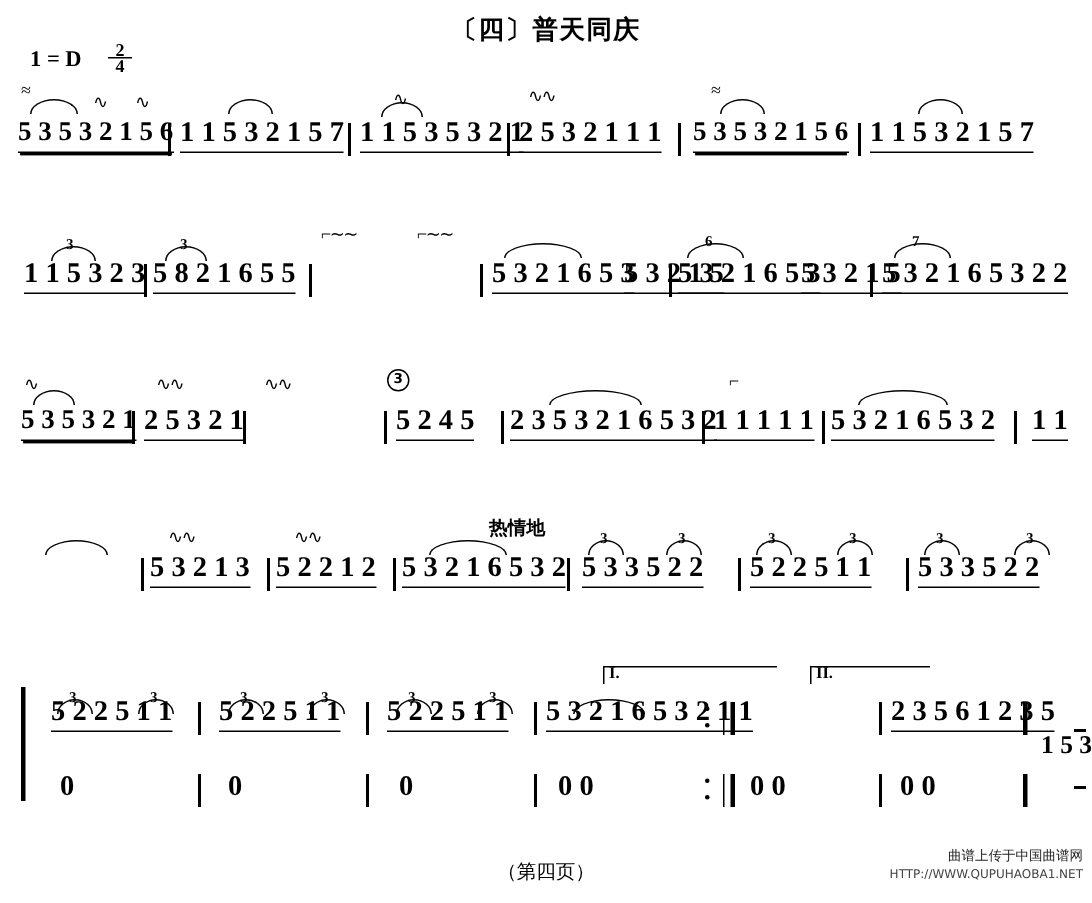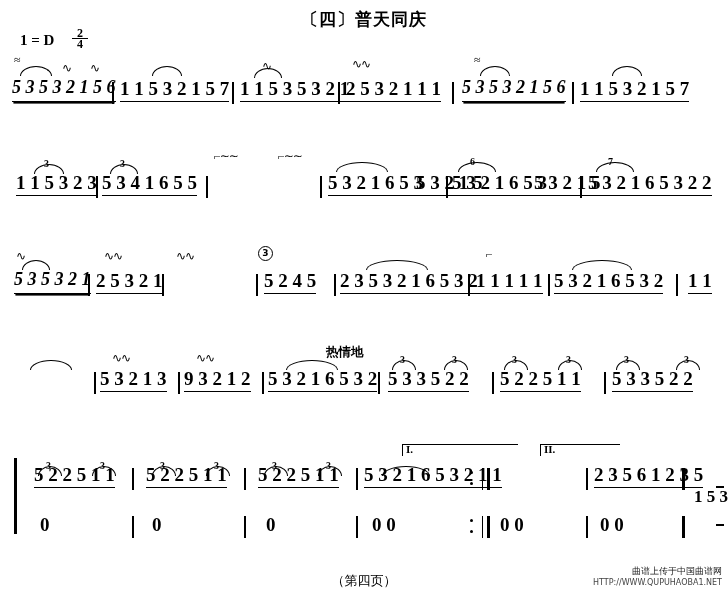--- a/index.html
+++ b/index.html
@@ -29,21 +29,21 @@
   .row{position:absolute;left:0;width:728px;}
   .cells{position:relative;height:54px;}
 
   .grp{
     position:absolute;bottom:10px;
     font-family:"Liberation Serif", serif;
     font-size:19px;font-weight:bold;letter-spacing:0px;white-space:nowrap;
   }
   .grp.u1{border-bottom:1.4px solid #000;padding-bottom:1px;}
   .grp.u2{border-bottom:1.4px solid #000;padding-bottom:3px;
-          box-shadow:0 3px 0 -1.4px #000;font-style:italic;}
+          box-shadow:0 3px 0 -1.4px #000;}
   .bar{
     position:absolute;bottom:8px;width:1.6px;background:#000;height:22px;
   }
   .repeat{position:absolute;bottom:8px;height:22px;}
   .repeat .thick{position:absolute;left:0;top:0;bottom:0;width:3.4px;background:#000;}
   .repeat .thin{position:absolute;left:6px;top:0;bottom:0;width:1.4px;background:#000;}
   .repeat .dots{position:absolute;left:11px;top:3px;}
   .repeat .dots i{display:block;width:3px;height:3px;border-radius:50%;background:#000;margin-bottom:8px;}
   .repeat.left .thick{left:11px;}
   .repeat.left .thin{left:6px;}
@@ -121,21 +121,21 @@
 
   <div class="row" style="top:152px;">
     <div class="cells">
       <div class="tri" style="left:44px;top:6px;">3</div>
       <div class="slur" style="left:34px;top:12px;width:28px;"></div>
       <div class="grp u1" style="left:16px;">1 1  5 3 2 3</div>
       <div class="bar" style="left:96px;"></div>
 
       <div class="tri" style="left:120px;top:6px;">3</div>
       <div class="slur" style="left:110px;top:12px;width:26px;"></div>
-      <div class="grp u1" style="left:102px;">5 3 4 1 6  5 5</div>
+      <div class="grp u1" style="left:102px;">5 8 2 1 6  5 5</div>
       <div class="bar" style="left:206px;"></div>
 
       <div class="orn" style="left:214px;top:0px;">⌐∼∼</div>
       <div class="orn" style="left:278px;top:0px;">⌐∼∼</div>
       <div class="bar" style="left:320px;"></div>
 
       <div class="slur" style="left:336px;top:10px;width:50px;"></div>
       <div class="grp u1" style="left:328px;">5 3 2 1 6 5 3</div>
       <div class="grp u1" style="left:416px;">5 3 2 1 5</div>
       <div class="bar" style="left:446px;"></div>
@@ -190,21 +190,21 @@
       <div class="expr" style="left:326px;top:-4px;">热情地</div>
 
       <div class="slur" style="left:30px;top:12px;width:40px;"></div>
       <div class="bar" style="left:94px;"></div>
 
       <div class="orn" style="left:112px;top:6px;">∿∿</div>
       <div class="grp u1" style="left:100px;">5 3 2 1 3</div>
       <div class="bar" style="left:178px;"></div>
 
       <div class="orn" style="left:196px;top:6px;">∿∿</div>
-      <div class="grp u1" style="left:184px;">9 3 2 1 2</div>
+      <div class="grp u1" style="left:184px;">5 2 2 1 2</div>
       <div class="bar" style="left:262px;"></div>
 
       <div class="slur" style="left:286px;top:12px;width:50px;"></div>
       <div class="grp u1" style="left:268px;">5 3 2 1 6 5 3 2</div>
       <div class="bar" style="left:378px;"></div>
 
       <div class="tri" style="left:400px;top:6px;">3</div>
       <div class="slur" style="left:392px;top:12px;width:22px;"></div>
       <div class="tri" style="left:452px;top:6px;">3</div>
       <div class="slur" style="left:444px;top:12px;width:22px;"></div>

